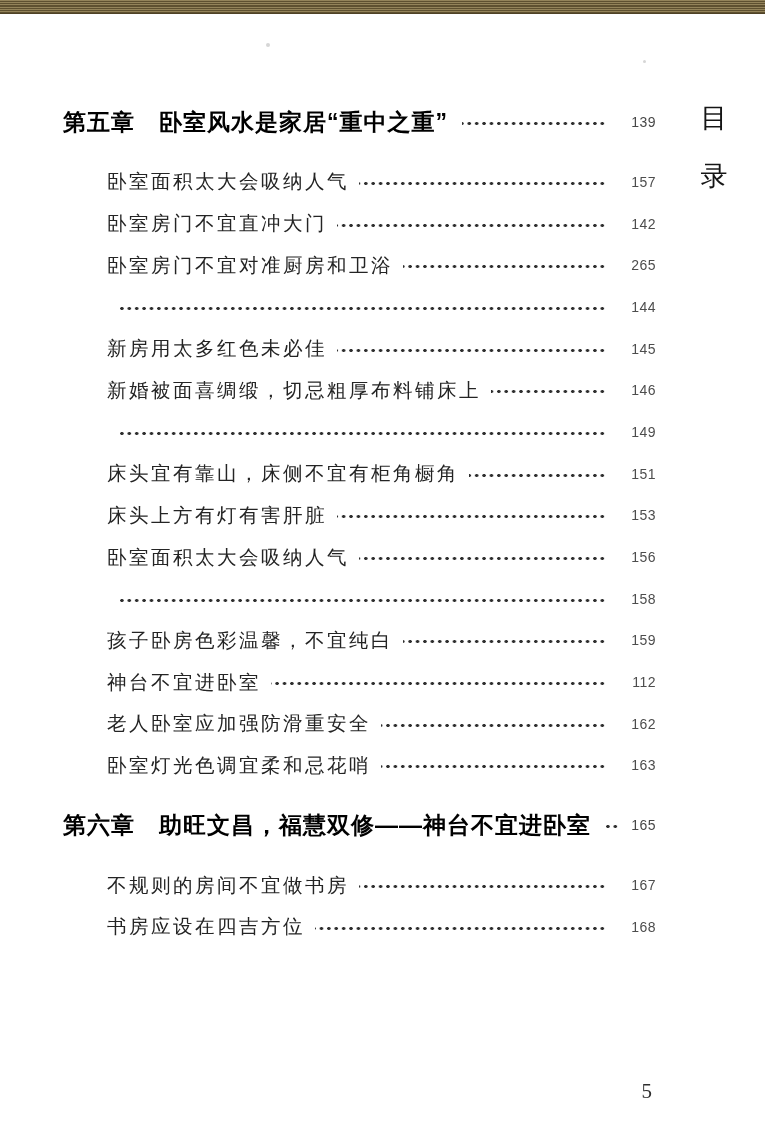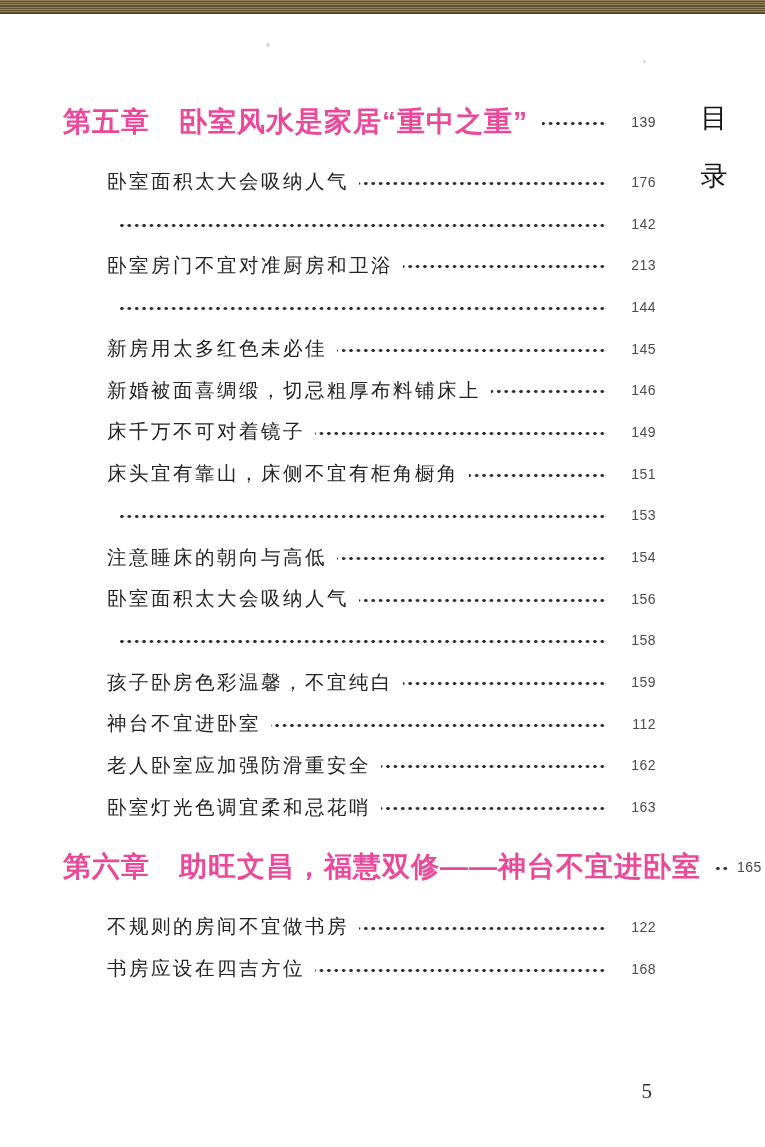--- a/index.html
+++ b/index.html
@@ -76,23 +76,23 @@
     color: #4d4d4d;
     letter-spacing: 0.5px;
   }
 
   .row.chapter { height: 56px; }
   .row.chapter:first-child { margin-top: 81px; }
   .row.chapter:not(:first-child) { margin-top: 11px; }
   .row.chapter { margin-bottom: 11px; }
 
   .row.chapter .row-title {
-    font-size: 28px;
+    font-size: 23px;
     font-weight: bold;
-    color: #ec4899;
+    color: #000000;
     letter-spacing: 1px;
   }
   .row.chapter .leader { margin-left: 14px; }
   .row.chapter .row-page { color: #474747; }
 
   
   .toc-vertical {
     position: absolute;
     right: 37px;
     top: 105px;
@@ -126,63 +126,59 @@
 
 <div class="content">
     <div class="row chapter">
     <span class="row-title">第五章　卧室风水是家居“重中之重”</span>
     <span class="leader"></span>
     <span class="row-page">139</span>
   </div>
     <div class="row entry">
     <span class="row-title">卧室面积太大会吸纳人气</span>
     <span class="leader"></span>
-    <span class="row-page">176</span>
-  </div>
-    <div class="row entry">
+    <span class="row-page">157</span>
+  </div>
+    <div class="row entry">
+    <span class="row-title">卧室房门不宜直冲大门</span>
     <span class="leader"></span>
     <span class="row-page">142</span>
   </div>
     <div class="row entry">
     <span class="row-title">卧室房门不宜对准厨房和卫浴</span>
     <span class="leader"></span>
-    <span class="row-page">213</span>
+    <span class="row-page">265</span>
   </div>
     <div class="row entry">
     <span class="leader"></span>
     <span class="row-page">144</span>
   </div>
     <div class="row entry">
     <span class="row-title">新房用太多红色未必佳</span>
     <span class="leader"></span>
     <span class="row-page">145</span>
   </div>
     <div class="row entry">
     <span class="row-title">新婚被面喜绸缎，切忌粗厚布料铺床上</span>
     <span class="leader"></span>
     <span class="row-page">146</span>
   </div>
     <div class="row entry">
-    <span class="row-title">床千万不可对着镜子</span>
     <span class="leader"></span>
     <span class="row-page">149</span>
   </div>
     <div class="row entry">
     <span class="row-title">床头宜有靠山，床侧不宜有柜角橱角</span>
     <span class="leader"></span>
     <span class="row-page">151</span>
   </div>
     <div class="row entry">
+    <span class="row-title">床头上方有灯有害肝脏</span>
     <span class="leader"></span>
     <span class="row-page">153</span>
-  </div>
-    <div class="row entry">
-    <span class="row-title">注意睡床的朝向与高低</span>
-    <span class="leader"></span>
-    <span class="row-page">154</span>
   </div>
     <div class="row entry">
     <span class="row-title">卧室面积太大会吸纳人气</span>
     <span class="leader"></span>
     <span class="row-page">156</span>
   </div>
     <div class="row entry">
     <span class="leader"></span>
     <span class="row-page">158</span>
   </div>
@@ -207,21 +203,21 @@
     <span class="row-page">163</span>
   </div>
     <div class="row chapter">
     <span class="row-title">第六章　助旺文昌，福慧双修——神台不宜进卧室</span>
     <span class="leader"></span>
     <span class="row-page">165</span>
   </div>
     <div class="row entry">
     <span class="row-title">不规则的房间不宜做书房</span>
     <span class="leader"></span>
-    <span class="row-page">122</span>
+    <span class="row-page">167</span>
   </div>
     <div class="row entry">
     <span class="row-title">书房应设在四吉方位</span>
     <span class="leader"></span>
     <span class="row-page">168</span>
   </div>
   </div>
 
 <div class="toc-vertical">
   <span>目</span>

